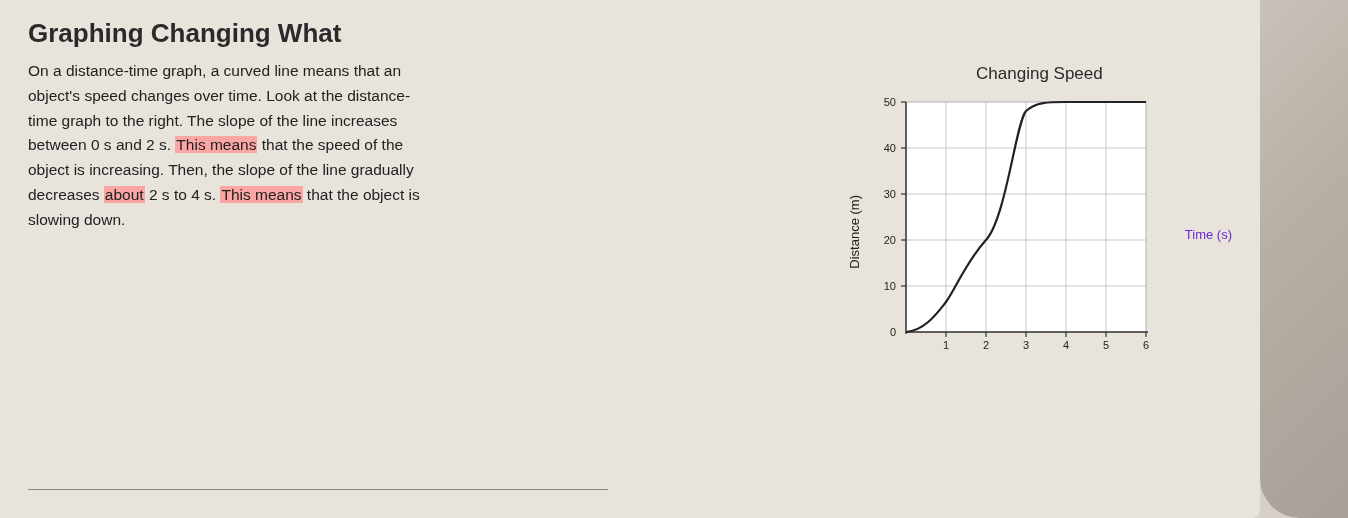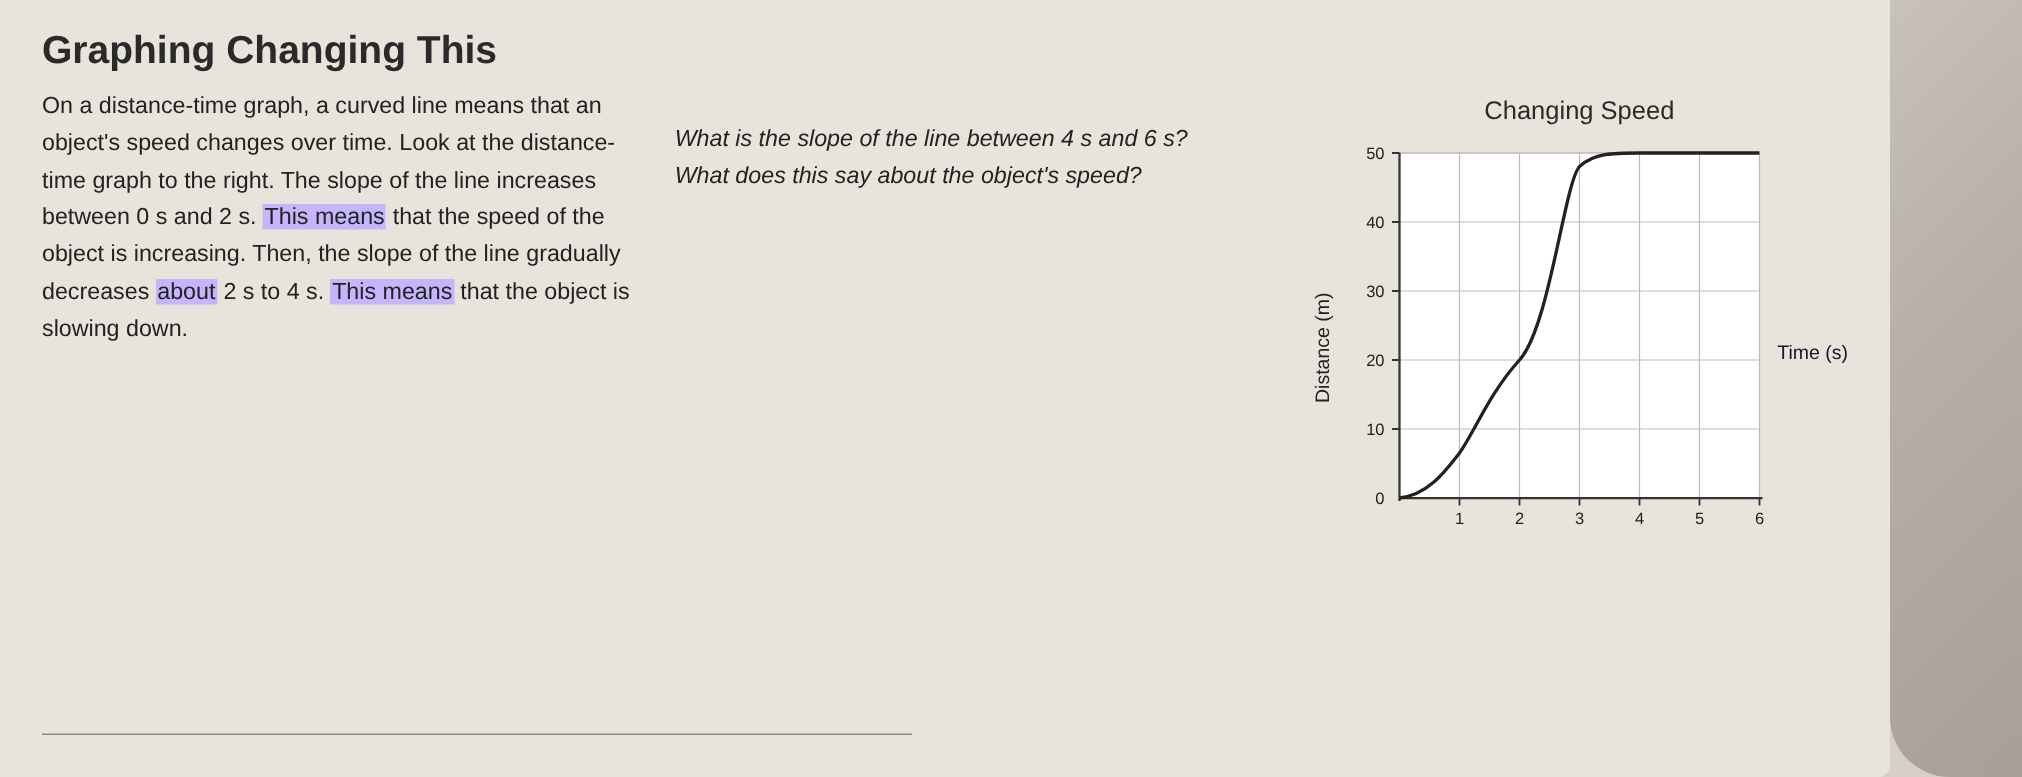--- a/index.html
+++ b/index.html
@@ -63,21 +63,21 @@
     }
 
     .paragraph {
       font-size: 15.5px;
       line-height: 1.6;
       color: #222;
       font-family: Arial, sans-serif;
     }
 
     .highlight {
-      background: #c4b5fd;
+      background: #fca5a5;
       padding: 0 1px;
     }
 
     .question {
       margin-top: 22px;
       font-style: italic;
       font-size: 15.5px;
       line-height: 1.6;
       color: #222;
       font-family: Arial, sans-serif;
@@ -131,56 +131,53 @@
       align-items: center;
     }
 
     .chart-svg-wrapper {
       position: relative;
     }
 
     .x-axis-label {
       font-size: 13px;
       font-family: Arial, sans-serif;
-      color: #0f172a;
+      color: #6d28d9;
       margin-top: 4px;
       text-align: center;
+      margin-left: 27px;
     }
 
     svg.chart {
       display: block;
     }
   </style>
 </head>
 <body>
 
 <div class="page-bg"></div>
 <div class="curl"></div>
 
 <div class="content">
 
-  <div class="title">Graphing Changing This</div>
+  <div class="title">Graphing Changing What</div>
 
   <div class="main-area">
 
     <div class="text-section">
       <div class="paragraph">
         On a distance-time graph, a curved line means that an<br>
         object's speed changes over time. Look at the distance-<br>
         time graph to the right. The slope of the line increases<br>
         between 0 s and 2 s. <span class="highlight">This means</span> that the speed of the<br>
         object is increasing. Then, the slope of the line gradually<br>
         decreases <span class="highlight">about</span> 2 s to 4 s. <span class="highlight">This means</span> that the object is<br>
         slowing down.
       </div>
 
-      <div class="question">
-        <span>What is the slope of the line between 4 s and 6 s?</span><br>
-        <span>What does this say about the object's speed?</span>
-      </div>
     </div>
 
     <div class="chart-section">
       <div class="chart-title">Changing Speed</div>
 
       <div class="chart-container">
         <div class="y-axis-label">Distance (m)</div>
 
         <div class="chart-inner">
           <div class="chart-svg-wrapper">

